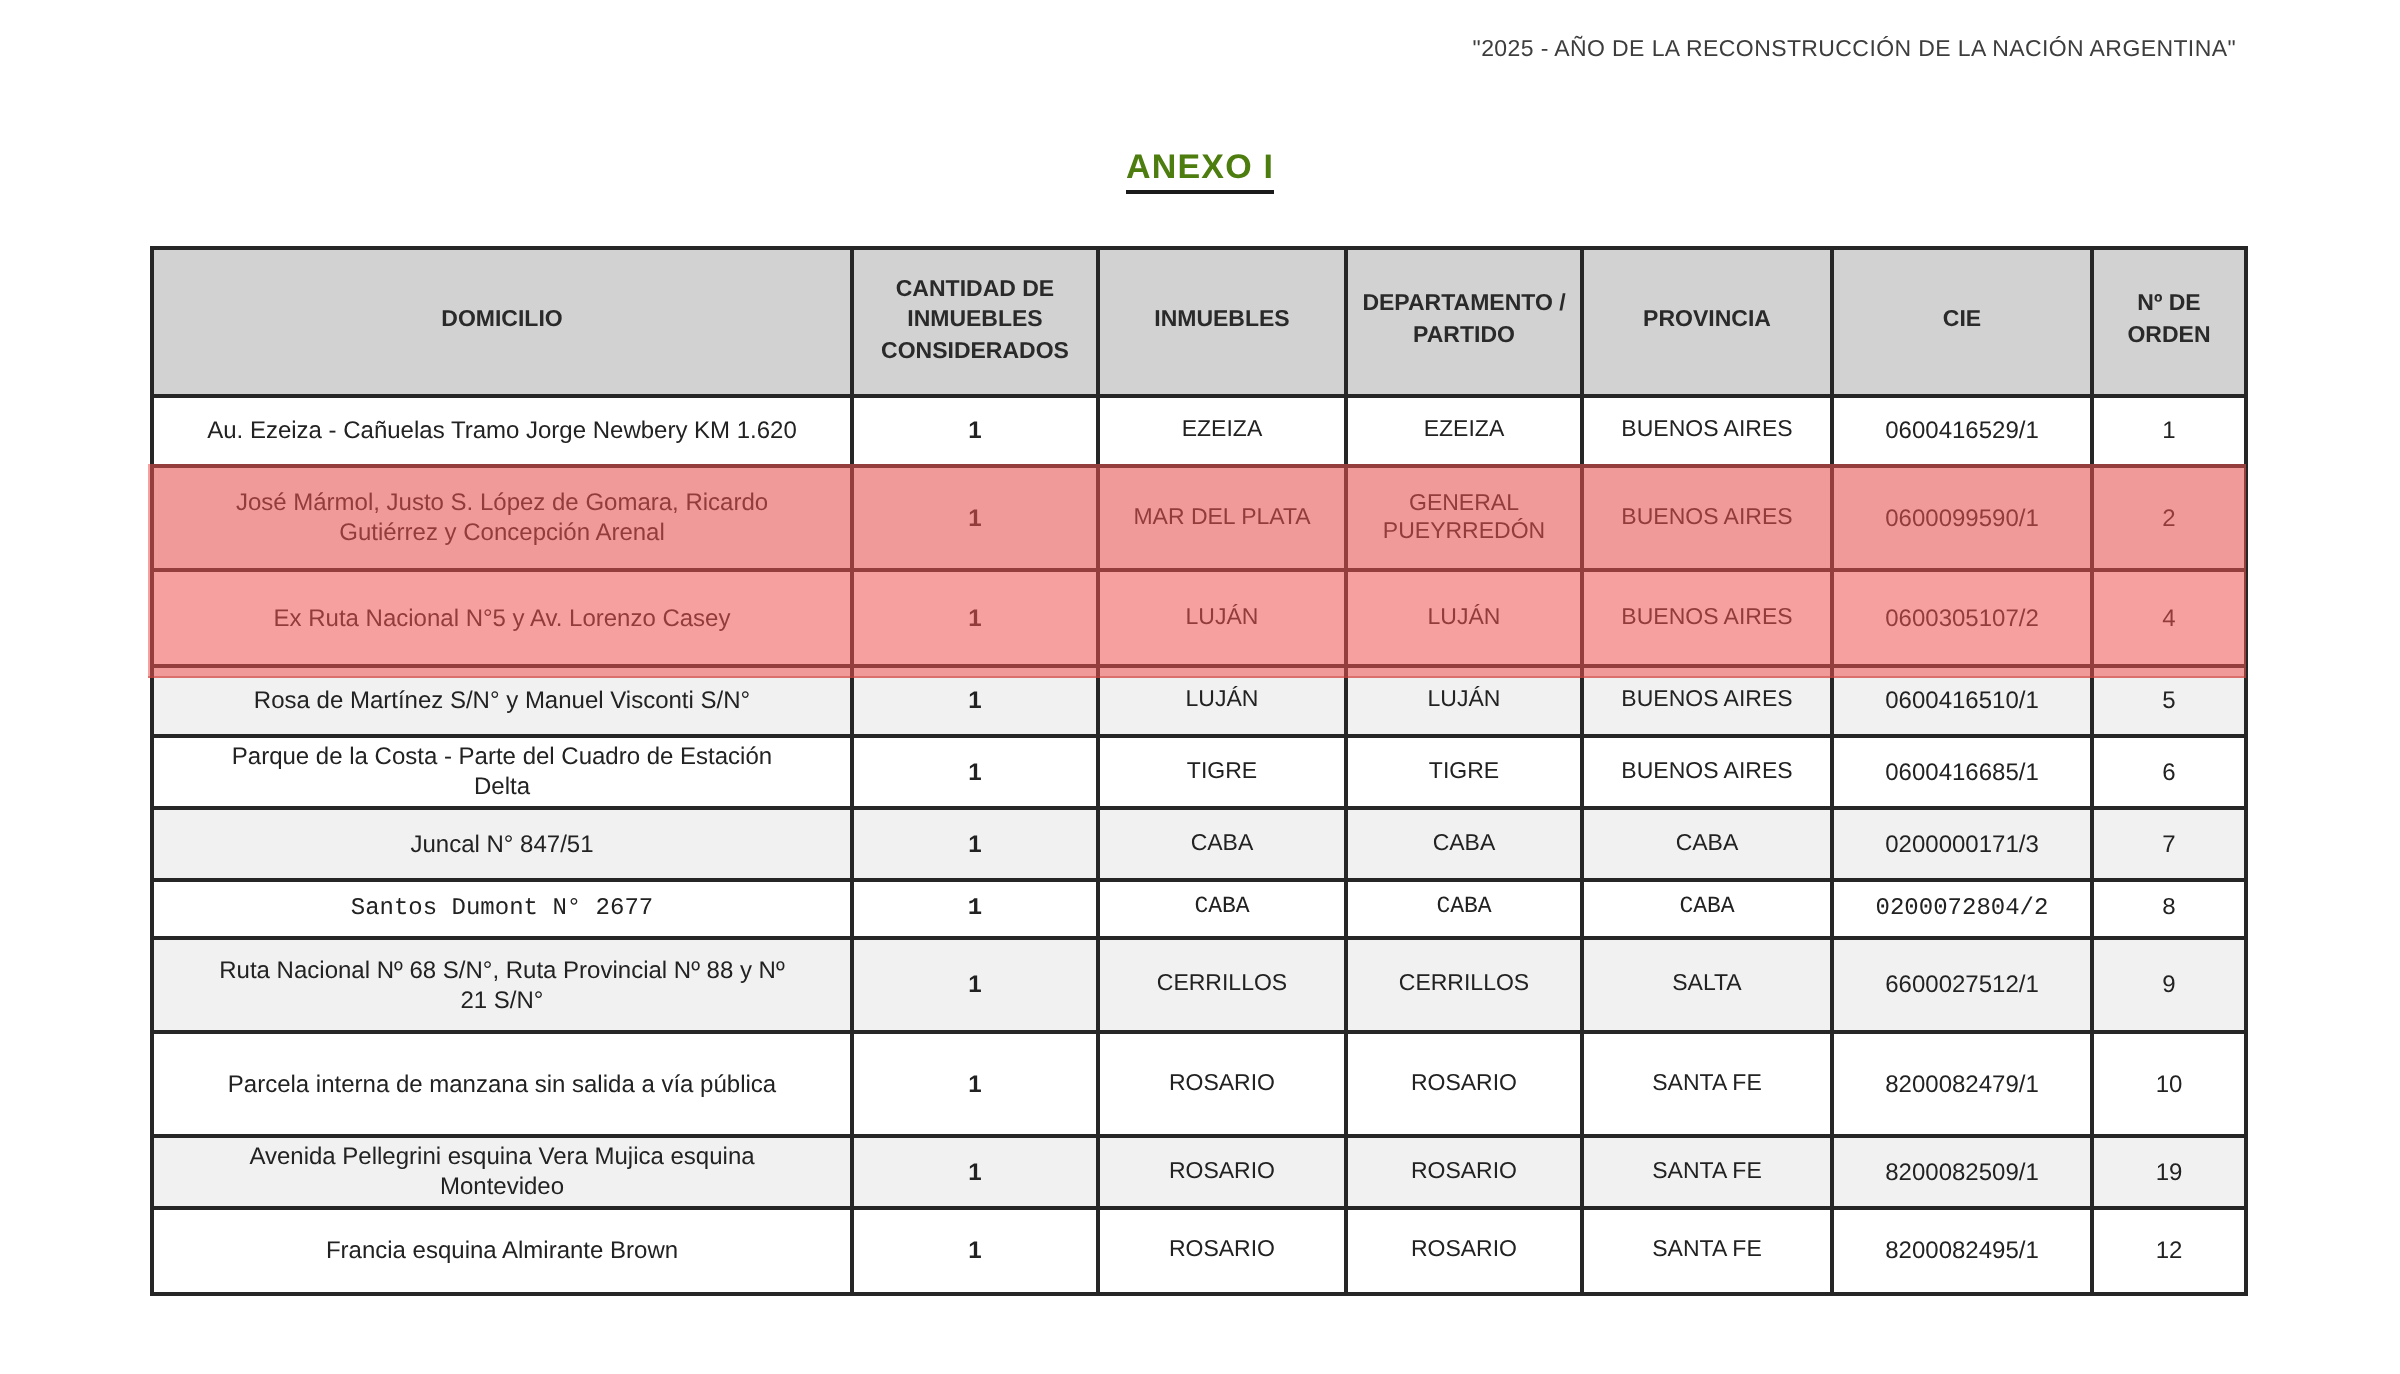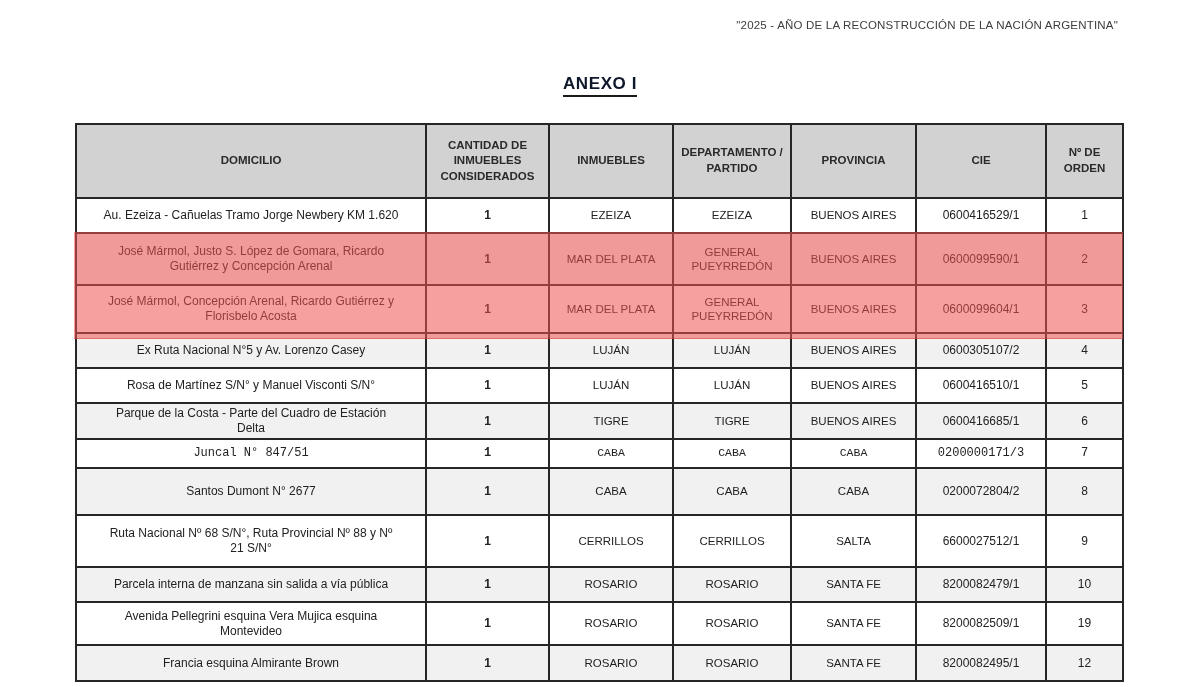--- a/index.html
+++ b/index.html
@@ -21,21 +21,21 @@
 
   .title-wrap {
     position: absolute;
     top: 74px; left: 0; width: 1200px;
     text-align: center;
   }
   .title-wrap .title {
     display: inline-block;
     font-size: 17px;
     font-weight: bold;
-    color: #0f172a;
+    color: #4d7c0f;
     letter-spacing: 0.6px;
     border-bottom: 2px solid #1a1a1a;
     padding-bottom: 1px;
   }
 
   .table-wrap {
     position: absolute;
     top: 123px; left: 75px;
     width: 1047px;
   }
@@ -145,29 +145,20 @@
   </tr>
           <tr class="hl">
     <td class="c-domicilio">José Mármol, Justo S. López de Gomara, Ricardo Gutiérrez y Concepción Arenal</td>
     <td class="c-cantidad">1</td>
     <td class="c-localidad">MAR DEL PLATA</td>
     <td class="c-departamento">GENERAL PUEYRREDÓN</td>
     <td class="c-provincia">BUENOS AIRES</td>
     <td class="c-cie">0600099590/1</td>
     <td class="c-orden">2</td>
   </tr>
-          <tr class="hl">
-    <td class="c-domicilio">José Mármol, Concepción Arenal, Ricardo Gutiérrez y Florisbelo Acosta</td>
-    <td class="c-cantidad">1</td>
-    <td class="c-localidad">MAR DEL PLATA</td>
-    <td class="c-departamento">GENERAL PUEYRREDÓN</td>
-    <td class="c-provincia">BUENOS AIRES</td>
-    <td class="c-cie">0600099604/1</td>
-    <td class="c-orden">3</td>
-  </tr>
           <tr>
     <td class="c-domicilio">Ex Ruta Nacional N°5 y Av. Lorenzo Casey</td>
     <td class="c-cantidad">1</td>
     <td class="c-localidad">LUJÁN</td>
     <td class="c-departamento">LUJÁN</td>
     <td class="c-provincia">BUENOS AIRES</td>
     <td class="c-cie">0600305107/2</td>
     <td class="c-orden">4</td>
   </tr>
           <tr>

